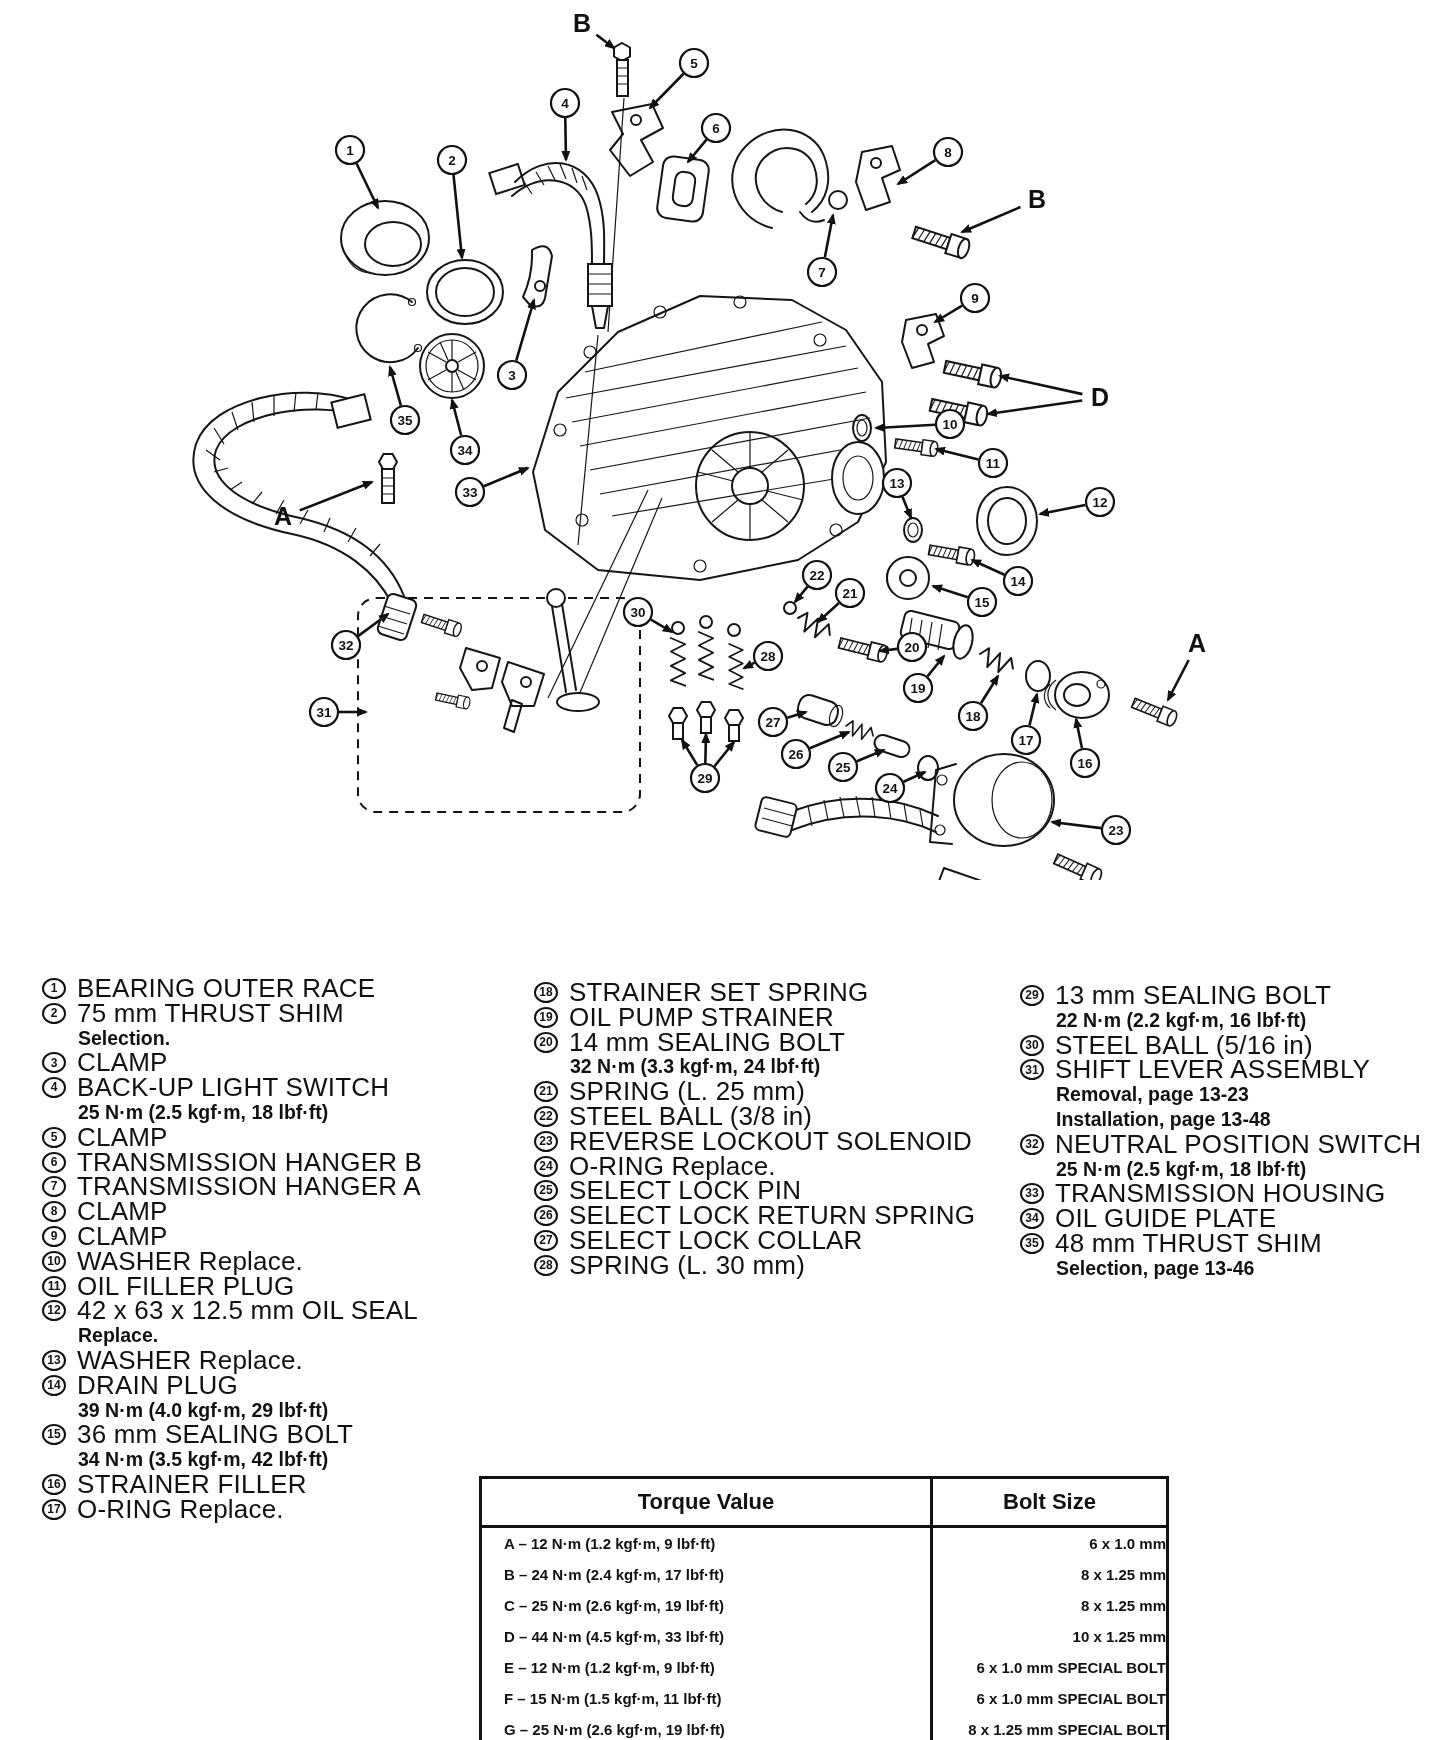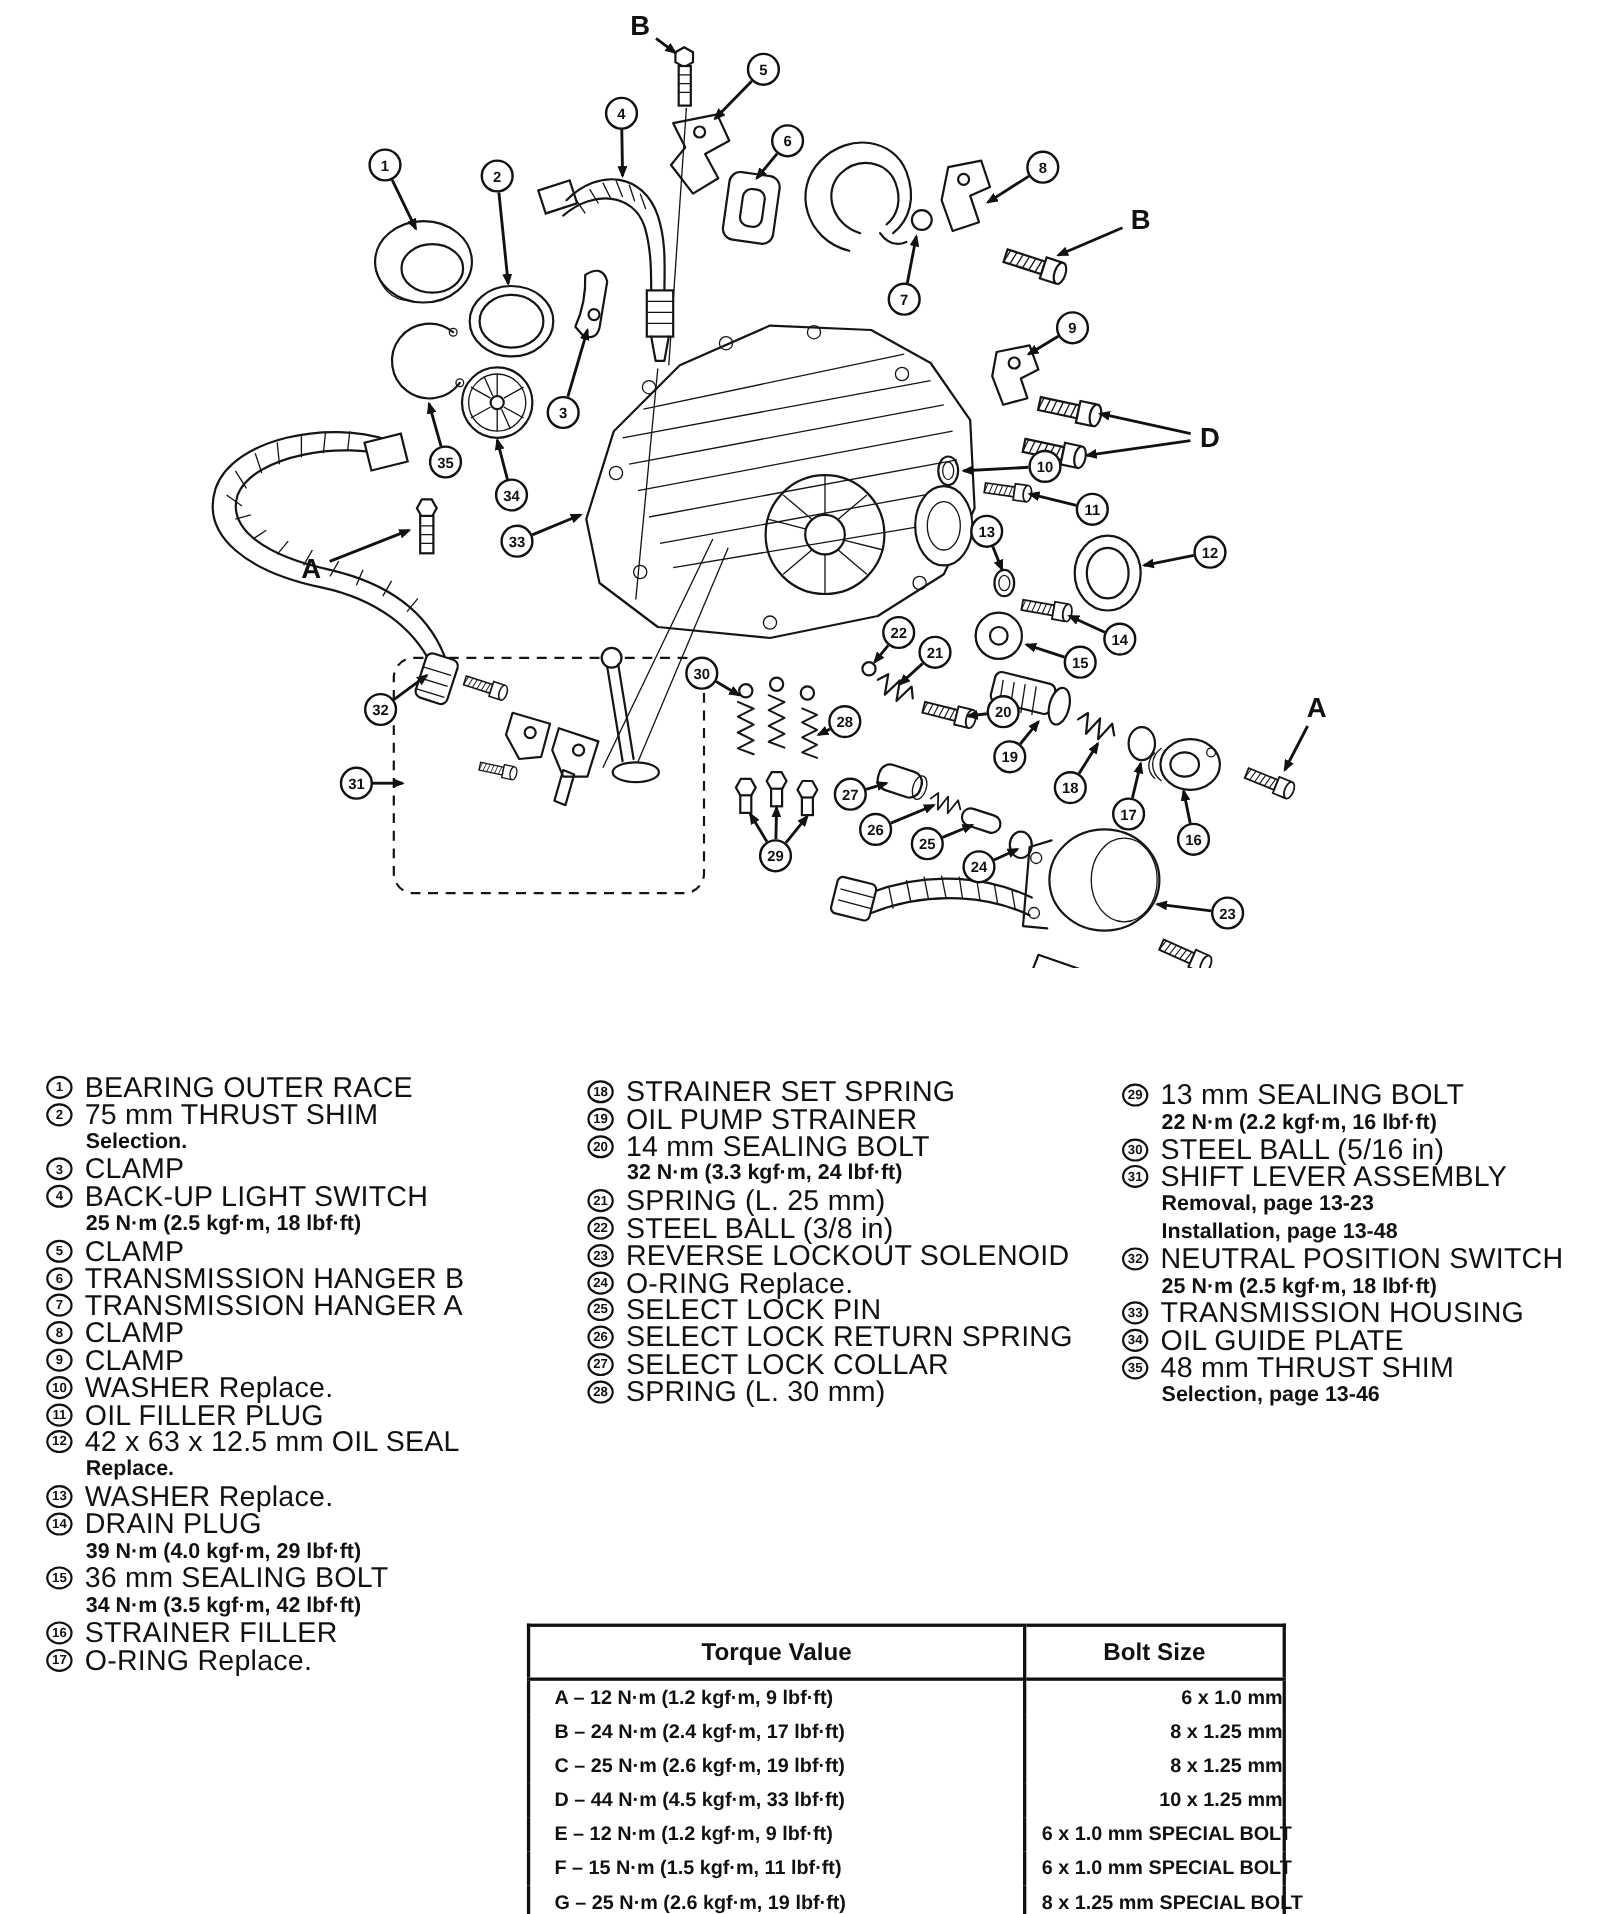--- a/index.html
+++ b/index.html
@@ -22,21 +22,21 @@
   .pnum{flex:0 0 24px;height:21px;width:21px;margin-top:2px;border:2px solid #111;border-radius:50%;
         font-size:12px;font-weight:700;display:flex;align-items:center;justify-content:center;
         box-sizing:border-box;margin-right:11px;}
   .pname{font-size:26px;font-weight:400;letter-spacing:.2px;white-space:nowrap;}
   .psub{margin-left:36px;font-size:19.5px;font-weight:700;line-height:24.8px;white-space:nowrap;}
   
   .ttable{position:absolute;left:479px;top:1476px;width:690px;border-collapse:collapse;
           border:3px solid #111;table-layout:fixed;}
   .ttable th{border-bottom:3px solid #111;height:46px;font-size:22px;font-weight:700;text-align:center;}
   .ttable th.c1,.ttable td.c1{border-right:3px solid #111;width:448px;}
-  .ttable td{font-size:18px;font-weight:700;height:31px;padding:0 0 0 22px;white-space:nowrap;}
+  .ttable td{font-size:15px;font-weight:700;height:31px;padding:0 0 0 22px;white-space:nowrap;}
   .ttable td.c2{padding-left:14px;text-align:right;}
   .ttable tr.hdr th{padding:0;}
 </style>
 </head>
 <body>
 
 <div class="page">
 
   <svg id="diagram" width="1456" height="880" viewBox="0 0 1456 880" style="position:absolute;left:0;top:0;">
     <defs>

